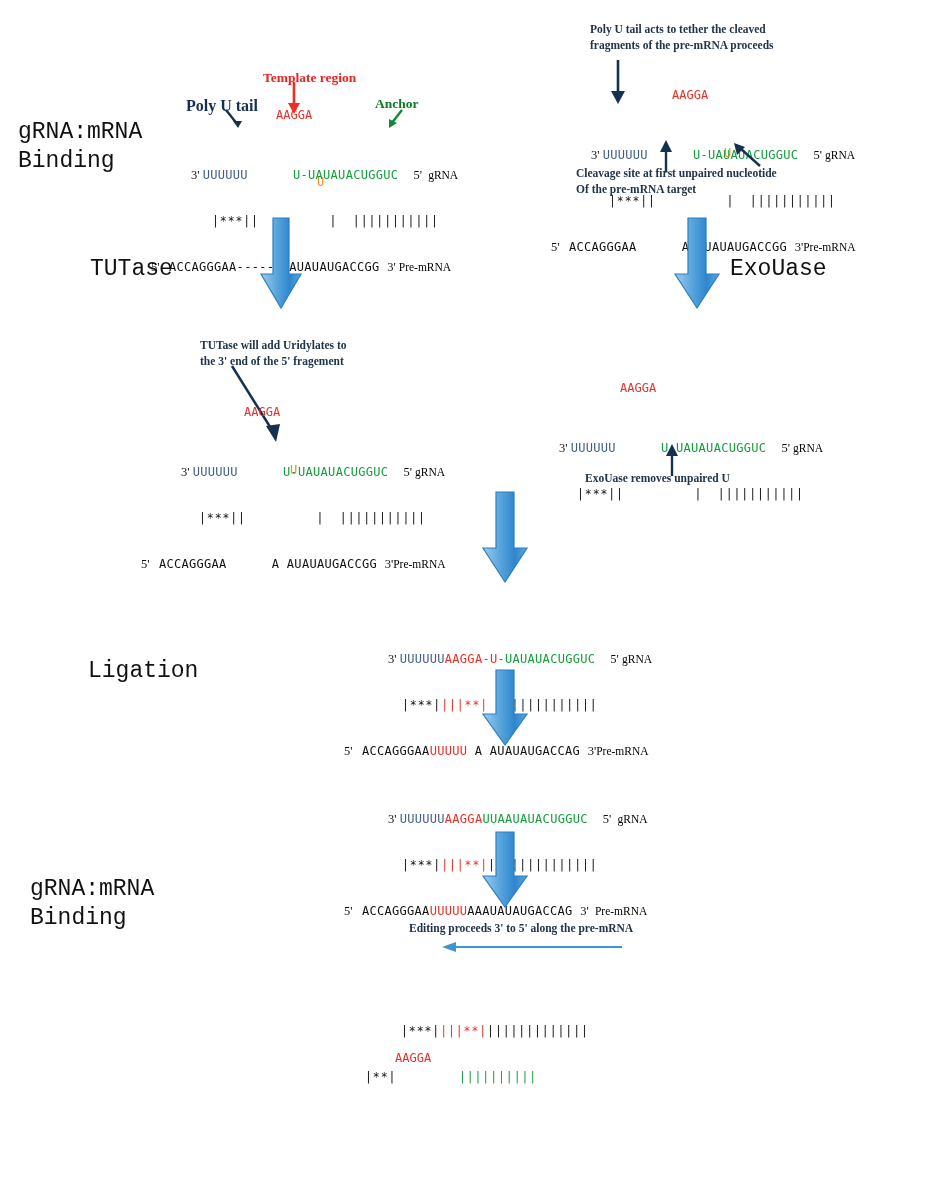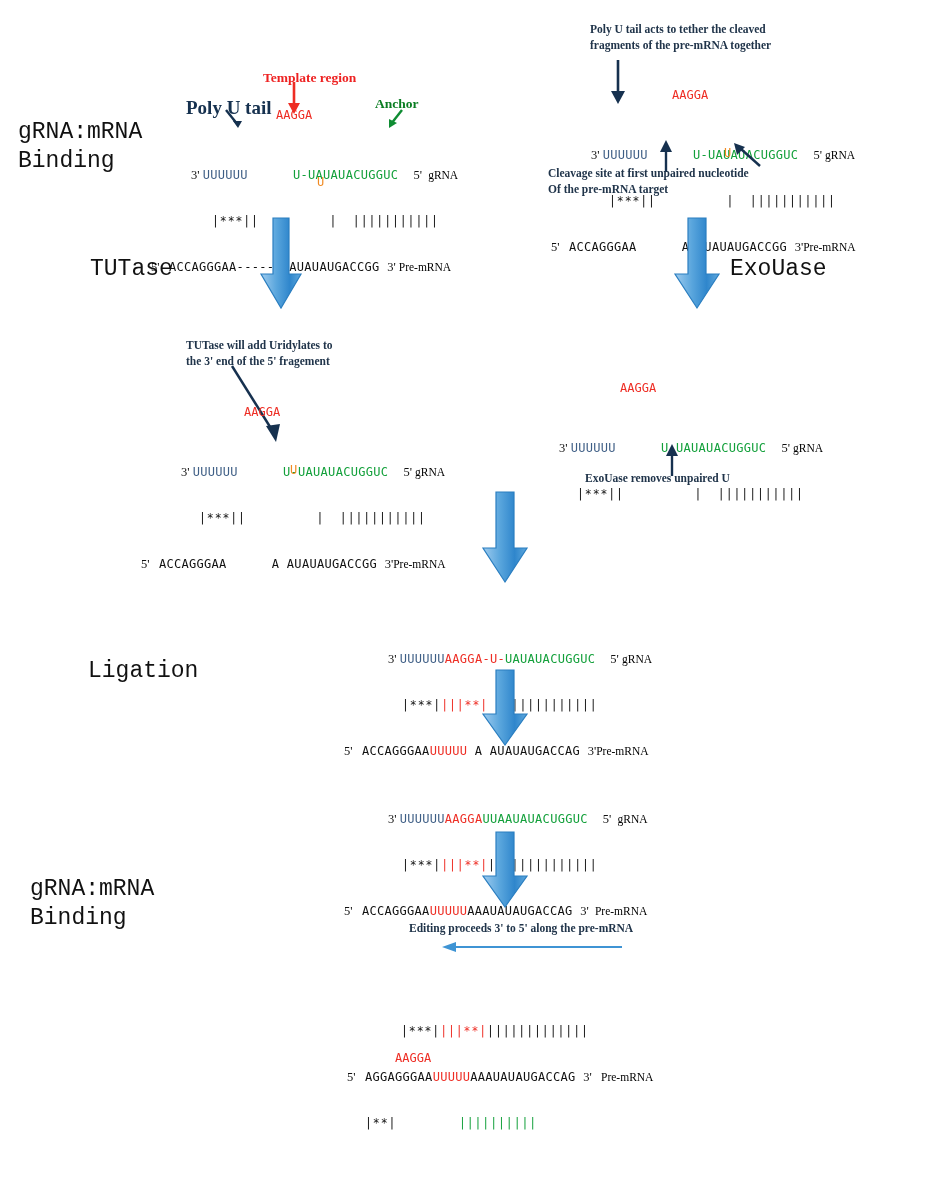--- a/index.html
+++ b/index.html
@@ -21,21 +21,21 @@
   .annot{
     font-family:"Liberation Serif", serif;
     font-weight:bold;
     font-size:11.5px;
     color:#20344a;
     line-height:1.35;
     white-space:pre-line;
   }
   .annot.red{color:#ee2222; font-size:13.5px;text-align:right;}
   .annot.green{color:#0a7d22; font-size:13.5px;}
-  .annot.blue{color:#16314f; font-size:19px;}
+  .annot.blue{color:#16314f; font-size:16px;}
   
   .seq{
     font-family:"Liberation Serif", serif;
     font-size:13px;
     line-height:15px;
     white-space:pre;
     letter-spacing:0px;
   }
   .seq .mono{
     font-family:"DejaVu Sans Mono", monospace;
@@ -87,21 +87,21 @@
     <span class="bars blk">|***||</span><span class="bars">&nbsp;&nbsp;&nbsp;&nbsp;&nbsp;&nbsp;&nbsp;&nbsp;&nbsp;</span><span class="bars blk">|  |||||||||||</span>
   </div>
   <div class="row" style="margin-left:-40px;">
     <span class="end blk">5'</span><span class="end">&nbsp;&nbsp;&nbsp;</span><span class="mono blk">ACCAGGGAA-----A</span><span class="mono">&nbsp;</span><span class="mono blk">AUAUAUGACCGG</span><span class="mono">&nbsp;</span><span class="end blk">3'</span><span class="end">&nbsp;</span><span class="tagname">Pre-mRNA</span>
   </div>
 </div>
 <div class="abs mono orange" style="left:317px; top:175px; font-family:'DejaVu Sans Mono',monospace; font-size:12px;">U</div>
 <div class="abs mono red" style="left:276px; top:108px; font-family:'DejaVu Sans Mono',monospace; font-size:12px;">AAGGA</div>
 
 <div class="abs annot" style="left:590px; top:22px; width:280px;">Poly U tail acts to tether the cleaved
-fragments of the pre-mRNA together</div>
+fragments of the pre-mRNA proceeds</div>
 
 <svg class="abs annotarrow" style="left:608px; top:60px;" width="20" height="46" viewBox="0 0 20 46">
   <line x1="10" y1="0" x2="10" y2="34" stroke="#16314f" stroke-width="2.6"></line>
   <polygon points="10,44 3,31 17,31" fill="#16314f"></polygon>
 </svg>
 
 <div class="abs mono red" style="left:672px; top:88px; font-family:'DejaVu Sans Mono',monospace; font-size:12px;">AAGGA</div>
 
 <div class="abs seq" style="left:578px; top:102px;">
   <div class="row">
@@ -117,21 +117,21 @@
 <div class="abs mono orange" style="left:724px; top:146px; font-family:'DejaVu Sans Mono',monospace; font-size:12px;">U</div>
 
 <svg class="abs annotarrow" style="left:657px; top:140px;" width="18" height="32" viewBox="0 0 18 32">
   <line x1="9" y1="32" x2="9" y2="8" stroke="#16314f" stroke-width="2.4"></line>
   <polygon points="9,0 3,12 15,12" fill="#16314f"></polygon>
 </svg>
 <svg class="abs annotarrow" style="left:728px; top:140px;" width="36" height="30" viewBox="0 0 36 30">
   <line x1="32" y1="26" x2="13" y2="9" stroke="#16314f" stroke-width="2.4"></line>
   <polygon points="6,3 17,7 9,15" fill="#16314f"></polygon>
 </svg>
-<div class="abs annot" style="left:548px; top:166px; width:320px;">Cleavage site at first unpaired nucleotide
+<div class="abs annot" style="left:576px; top:166px; width:320px;">Cleavage site at first unpaired nucleotide
 Of the pre-mRNA target</div>
 
 <div class="abs stage-label" style="left:90px; top:255px; width:140px;">TUTase</div>
 
 <svg class="abs bigarrow" style="left:258px; top:216px;" width="46" height="96" viewBox="0 0 46 96">
   <defs>
     <linearGradient id="g1" x1="0" y1="0" x2="1" y2="0">
       <stop offset="0%" stop-color="#9ecbee"></stop>
         <stop offset="38%" stop-color="#5aa6dd"></stop>
       <stop offset="72%" stop-color="#2f86cc"></stop>
@@ -140,21 +140,21 @@
   </defs>
   <polygon points="15,2 31,2 31,58 43,58 23,92 3,58 15,58" fill="url(#g1)" stroke="#2a7ec0" stroke-width="1.2"></polygon>
 </svg>
 
 <div class="abs stage-label" style="left:730px; top:255px; width:160px;">ExoUase</div>
 
 <svg class="abs bigarrow" style="left:672px; top:216px;" width="50" height="96" viewBox="0 0 50 96">
   <polygon points="16,2 34,2 34,58 47,58 25,92 3,58 16,58" fill="url(#g1)" stroke="#2a7ec0" stroke-width="1.2"></polygon>
 </svg>
 
-<div class="abs annot" style="left:186px; top:338px; width:250px;">TUTase will add Uridylates to
+<div class="abs annot" style="left:200px; top:338px; width:250px;">TUTase will add Uridylates to
 the 3' end of the 5' fragement</div>
 
 <svg class="abs annotarrow" style="left:228px; top:364px;" width="64" height="82" viewBox="0 0 64 82">
   <line x1="4" y1="2" x2="44" y2="66" stroke="#16314f" stroke-width="2.5"></line>
   <polygon points="48,78 38,62 52,60" fill="#16314f"></polygon>
 </svg>
 
 <div class="abs mono red" style="left:244px; top:405px; font-family:'DejaVu Sans Mono',monospace; font-size:12px;">AAGGA</div>
 
 <div class="abs seq" style="left:168px; top:419px;">
@@ -232,23 +232,20 @@
 
 <svg class="abs thinarrow" style="left:440px; top:938px;" width="190" height="18" viewBox="0 0 190 18">
   <line x1="182" y1="9" x2="14" y2="9" stroke="#3f94d4" stroke-width="2"></line>
   <polygon points="2,9 16,4 16,14" fill="#3f94d4"></polygon>
 </svg>
 
 <div class="abs seq" style="left:372px; top:978px;">
   <div class="row" style="padding-left:16px;">
     <span class="bars blk">|***|</span><span class="bars red">|||**|</span><span class="bars blk">|||||||||||||</span>
   </div>
-  <div class="row" style="margin-left:-38px;">
-    <span class="end blk">5'</span><span class="end">&nbsp;&nbsp;&nbsp;</span><span class="mono blk">AGGAGGGAA</span><span class="mono red">UUUUU</span><span class="mono blk">AAAUAUAUGACCAG</span><span class="mono">&nbsp;</span><span class="end blk">3'</span><span class="end">&nbsp;&nbsp;&nbsp;</span><span class="tagname">Pre-mRNA</span>
-  </div>
   <div class="row" style="margin-left:-20px;">
     <span class="bars blk">|**|</span><span class="bars">&nbsp;&nbsp;&nbsp;&nbsp;&nbsp;&nbsp;&nbsp;&nbsp;</span><span class="bars green">||||||||||</span>
   </div>
   <div class="row" style="margin-left:-62px;">
     
   </div>
 </div>
 <div class="abs mono red" style="left:395px; top:1051px; font-family:'DejaVu Sans Mono',monospace; font-size:12px;">AAGGA</div>
 
 </body></html>

